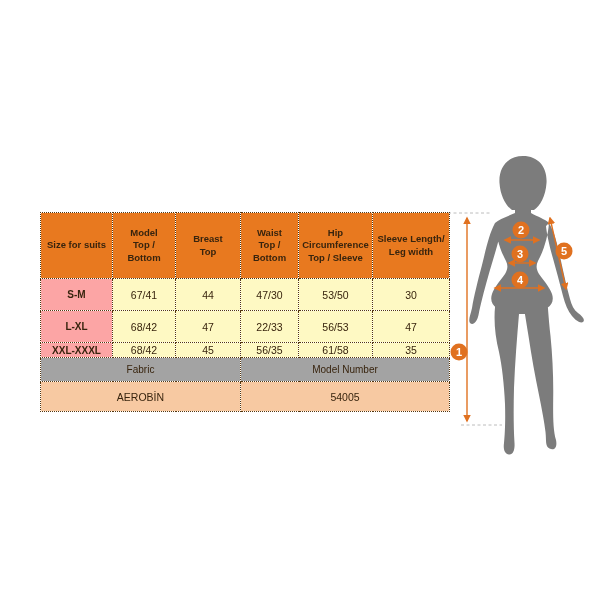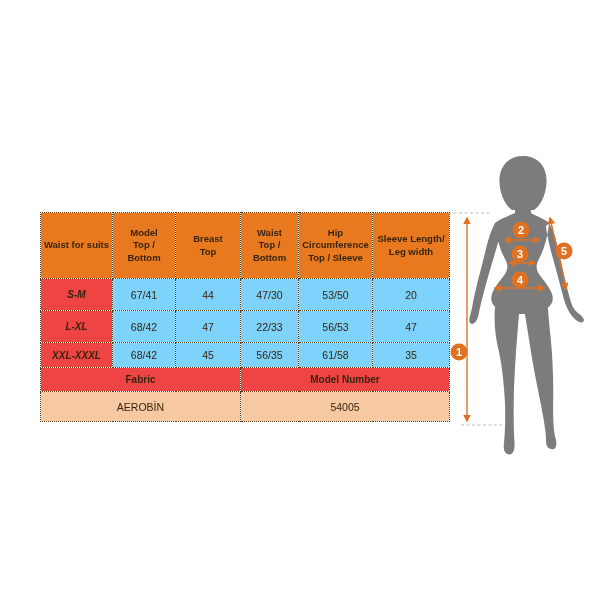--- a/index.html
+++ b/index.html
@@ -12,31 +12,31 @@
     position:absolute; left:40px; top:212px; width:409px;
     border-collapse:collapse; table-layout:fixed;
     border:1px dotted #54360f;
   }
   table.size-chart th, table.size-chart td {
     border:1px dotted #54360f; text-align:center; vertical-align:middle;
     padding:0; color:#38240e; overflow:hidden;
   }
   tr.hdr-row   { height:66px; }
   tr.data-row-a, tr.data-row-b { height:32px; }
-  tr.data-row-c { height:25px; }
+  tr.data-row-c { height:15px; }
   tr.fabric-row { height:24px; }
   tr.value-row  { height:30px; }
   th.hdr {
     background:#e8791f; font-size:9.5px; font-weight:bold; line-height:1.3;
     white-space:pre-line; color:#33200b;
   }
-  td.size-cell  { background:#ef4444; font-size:10px;  font-weight:bold;font-style:italic; }
-  td.value-cell { background:#7dd3fc; font-size:10.5px; font-weight:normal; }
+  td.size-cell  { background:#fca5a5; font-size:10px;  font-weight:bold; }
+  td.value-cell { background:#fef9c3; font-size:10.5px; font-weight:normal; }
   td.footer-label {
-    background:#ef4444; font-size:10px; font-weight:bold; color:#33200b;
+    background:#a3a3a3; font-size:10px; font-weight:normal; color:#33200b;
   }
   td.footer-value { background:#f7c9a2; font-size:10.5px; }
   
   svg.figure { position:absolute; left:0; top:0; width:600px; height:600px; }
   .silhouette { fill:#7c7c7c; }
   .measure    { stroke:#e07120; stroke-width:1.4; fill:none; }
   .guide      { stroke:#bcbcbc; stroke-width:1; stroke-dasharray:3 2.5; }
   .badge-circle { fill:#e07120; }
   .badge-num  {
     fill:#ffffff; font-family:"Liberation Sans", sans-serif;
@@ -112,42 +112,42 @@
     <colgroup>
       <col style="width:72px">
         <col style="width:63px">
         <col style="width:65px">
       <col style="width:58px">
         <col style="width:74px">
         <col style="width:77px">
     </colgroup>
     <tbody>
         <tr class="hdr-row">
-      <th class="hdr">Waist for suits</th>
+      <th class="hdr">Size for suits</th>
       <th class="hdr">Model
 Top /
 Bottom</th>
       <th class="hdr">Breast
 Top</th>
       <th class="hdr">Waist
 Top /
 Bottom</th>
       <th class="hdr">Hip
 Circumference
 Top / Sleeve</th>
       <th class="hdr">Sleeve Length/
 Leg width</th>
     </tr>
     <tr class="data-row-a">
       <td class="size-cell">S-M</td>
       <td class="value-cell">67/41</td>
       <td class="value-cell">44</td>
       <td class="value-cell">47/30</td>
       <td class="value-cell">53/50</td>
-      <td class="value-cell">20</td>
+      <td class="value-cell">30</td>
     </tr>
     <tr class="data-row-b">
       <td class="size-cell">L-XL</td>
       <td class="value-cell">68/42</td>
       <td class="value-cell">47</td>
       <td class="value-cell">22/33</td>
       <td class="value-cell">56/53</td>
       <td class="value-cell">47</td>
     </tr>
     <tr class="data-row-c">

